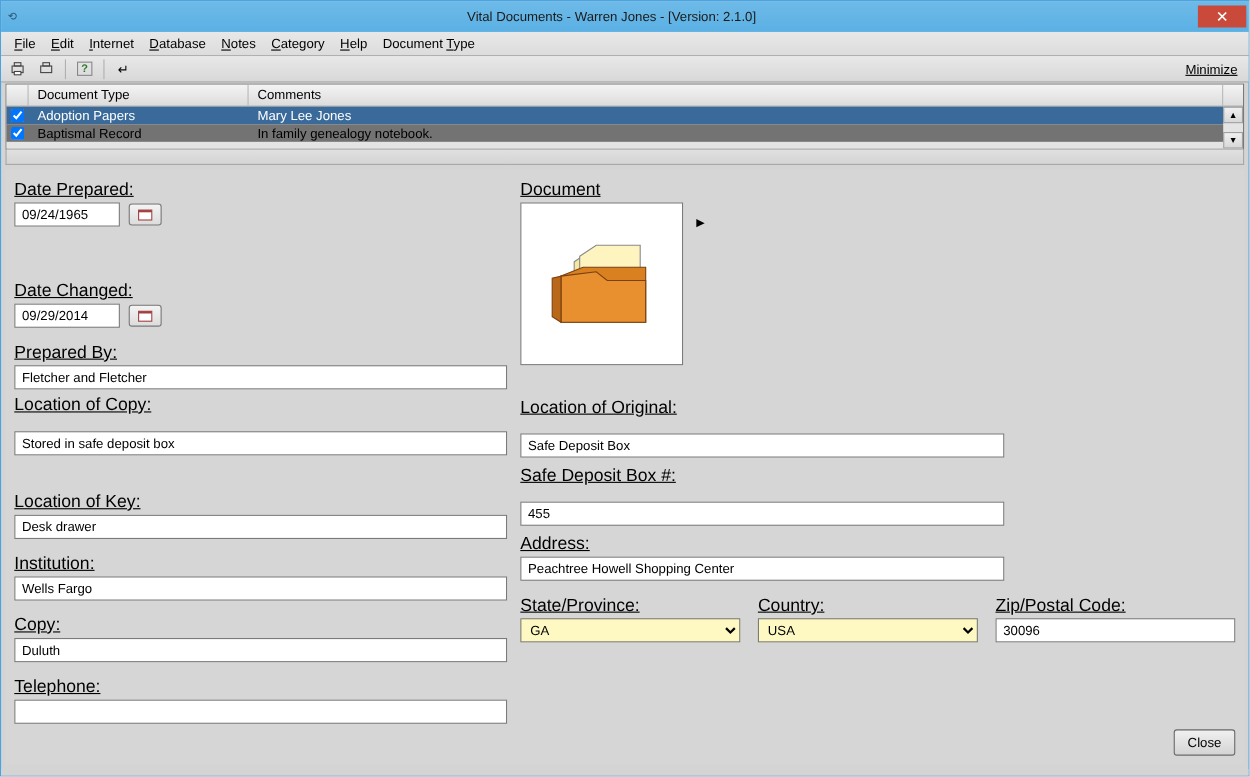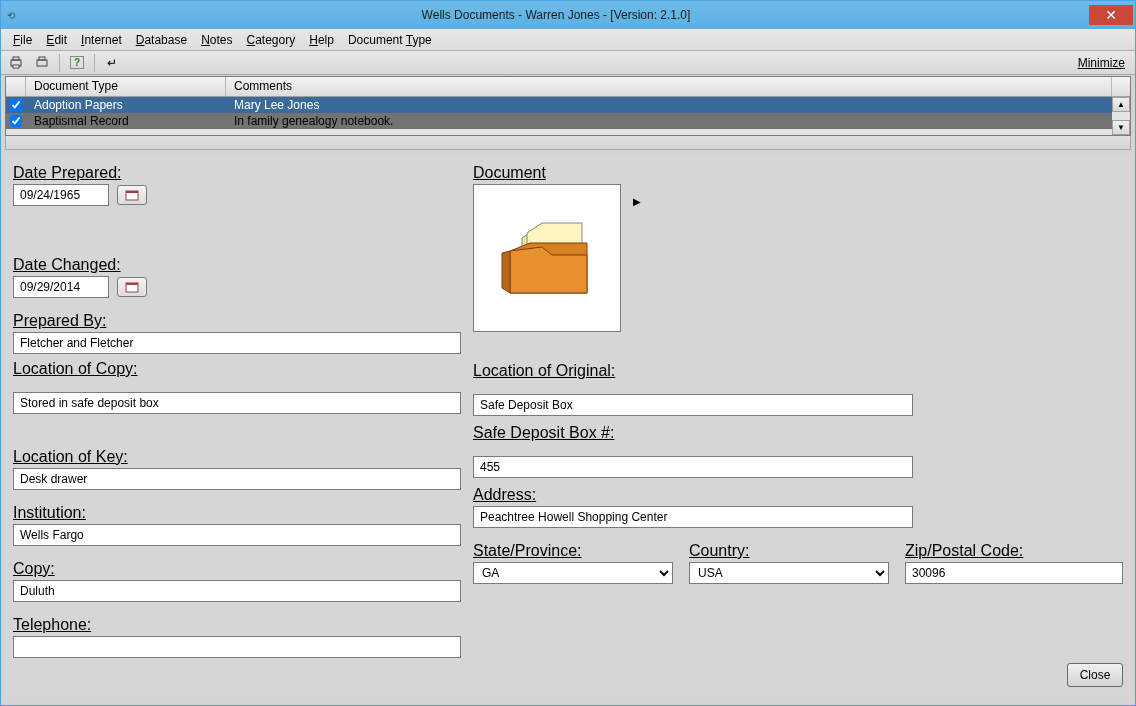--- a/index.html
+++ b/index.html
@@ -43,31 +43,31 @@
 .date-input { width: 96px; }
 .cal-btn { width: 30px; height: 20px; border: 1px solid #7a7a7a; border-radius: 3px; background: linear-gradient(#f4f4f4,#dcdcdc); display: flex; align-items: center; justify-content: center; cursor: pointer; font-size: 10px; }
 .spacer-sm { height: 12px; }
 .spacer-lg { height: 48px; }
 .doc-preview { width: 148px; height: 148px; border: 1px solid #7a7a7a; background: #fff; display: flex; align-items: center; justify-content: center; }
 .doc-row { display: flex; align-items: flex-start; gap: 12px; }
 .arrow-right { font-size: 10px; margin-top: 12px; cursor: pointer; }
 .two-col-row { display: flex; gap: 16px; }
 .two-col-row > div { display: flex; flex-direction: column; }
 .select-wrap { position: relative; }
-.select-wrap select { width: 100%; height: 22px; border: 1px solid #7a7a7a; background: #ffffff; font-family: inherit; font-size: 12px; padding: 0 4px; }
+.select-wrap select { width: 100%; height: 22px; border: 1px solid #7a7a7a; background: #fef9c3; font-family: inherit; font-size: 12px; padding: 0 4px; }
 .close-button { width: 56px; height: 24px; border: 1px solid #6a6a6a; border-radius: 3px; background: linear-gradient(#f0f0f0,#d4d4d4); cursor: pointer; font-family: inherit; font-size: 12px; align-self: flex-end; margin-top: auto; margin-right: 0; }
 .bottom-bar { height: 6px; background: #d4d4d4; }
 </style>
 </head>
 <body>
 
 <div class="window">
   <div class="titlebar">
     <div class="titlebar-left-icon">⟲</div>
-    <div class="titlebar-title">Wells Documents - Warren Jones - [Version: 2.1.0]</div>
+    <div class="titlebar-title">Vital Documents - Warren Jones - [Version: 2.1.0]</div>
     <div class="close-btn">✕</div>
   </div>
 
   <div class="menubar">
     <div class="menu-item"><span class="u">F</span><span>ile</span></div>
     <div class="menu-item"><span class="u">E</span><span>dit</span></div>
     <div class="menu-item"><span class="u">I</span><span>nternet</span></div>
     <div class="menu-item"><span class="u">D</span><span>atabase</span></div>
     <div class="menu-item"><span class="u">N</span><span>otes</span></div>
     <div class="menu-item"><span class="u">C</span><span>ategory</span></div>

